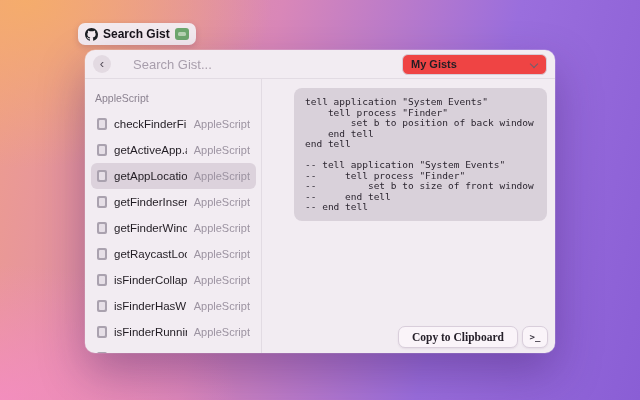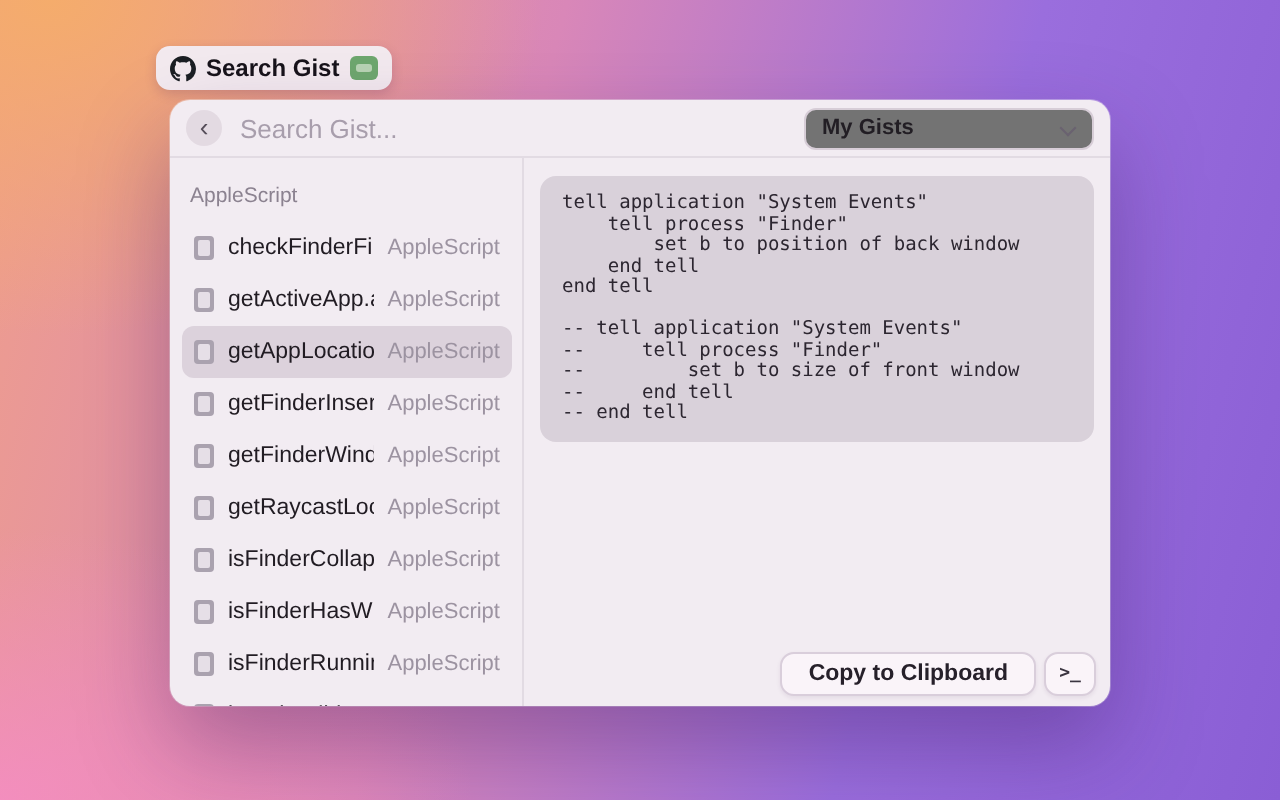--- a/index.html
+++ b/index.html
@@ -41,36 +41,36 @@
   .hdr {
     height:29px; flex:0 0 29px; display:flex; align-items:center;
     padding:0 8px; border-bottom:1px solid rgba(40,20,45,.08);
   }
   .back-btn {
     width:18px; height:18px; border-radius:50%; background:#e3dae2;
     display:flex; align-items:center; justify-content:center;
     font-size:13px; color:#564e5a; line-height:1; cursor:default;
   }
   .back-btn span { margin-top:-2px; }
-  .search-ph { margin-left:9px; font-size:13px; color:#a89eac; flex:1; }
+  .search-ph { margin-left:22px; font-size:13px; color:#a89eac; flex:1; }
   .dropdown {
-    width:145px; height:21px; background:#737373; border:1px solid #d7cdd7;
+    width:145px; height:21px; background:#ef4444; border:1px solid #d7cdd7;
     border-radius:6px; display:flex; align-items:center; padding:0 8px;
     font-size:11px; color:#221e24; font-weight:600;
   }
   .dropdown .dd-label { flex:1; }
   .chev { width:8px; height:8px; position:relative; }
   .chev::before {
     content:""; position:absolute; left:1px; top:1px; width:5px; height:5px;
     border-right:1.5px solid #6a6270; border-bottom:1.5px solid #6a6270;
     transform:rotate(45deg);
   }
 
   
-  .panes { flex:1; display:flex; min-height:0; }
+  .panes { flex:1; display:flex; min-height:0;gap:24px; }
   .list-pane {
     width:177px; flex:0 0 177px; border-right:1px solid rgba(40,20,45,.08);
     padding:6px 5px 0 6px; overflow:hidden;
   }
   .section-label { font-size:10.5px; color:#8b8290; margin:7px 0 7px 4px; }
   .row {
     height:26px; display:flex; align-items:center; gap:7px;
     padding:0 6px; border-radius:6px;
   }
   .row.selected { background:#dcd2dc; }
@@ -93,20 +93,21 @@
     font-family:"DejaVu Sans Mono", monospace;
     font-size:9.5px; line-height:10.5px; color:#2c2630;
     white-space:pre; overflow:hidden; height:133px;
   }
   .actions { position:absolute; right:7px; bottom:5px; display:flex; gap:4px; }
   .btn {
     height:22px; background:#faf4f9; border:1px solid #d9cedb; border-radius:7px;
     display:flex; align-items:center; justify-content:center;
     font-size:11.5px; font-weight:700; color:#26202a;
     box-shadow:0 1px 2px rgba(60,30,80,.08);
+    font-family:Liberation Serif, serif;
   }
   .btn-copy { padding:0 13px; }
   .btn-term { width:26px; font-family:"DejaVu Sans Mono", monospace; font-size:9px; font-weight:700; color:#3a3440; }
 </style>
 </head>
 <body>
 
 <div class="pill">
   <svg class="gh-icon" viewBox="0 0 16 16">
     <path fill="#1b1f23" d="M8 0C3.58 0 0 3.58 0 8c0 3.54 2.29 6.53 5.47 7.59.4.07.55-.17.55-.38 0-.19-.01-.82-.01-1.49-2.01.37-2.53-.49-2.69-.94-.09-.23-.48-.94-.82-1.13-.28-.15-.68-.52-.01-.53.63-.01 1.08.58 1.23.82.72 1.21 1.87.87 2.33.66.07-.52.28-.87.51-1.07-1.78-.2-3.64-.89-3.64-3.95 0-.87.31-1.59.82-2.15-.08-.2-.36-1.02.08-2.12 0 0 .67-.21 2.2.82.64-.18 1.32-.27 2-.27s1.36.09 2 .27c1.53-1.04 2.2-.82 2.2-.82.44 1.1.16 1.92.08 2.12.51.56.82 1.27.82 2.15 0 3.07-1.87 3.75-3.65 3.95.29.25.54.73.54 1.48 0 1.07-.01 1.93-.01 2.2 0 .21.15.46.55.38A8.01 8.01 0 0 0 16 8c0-4.42-3.58-8-8-8z"></path>

